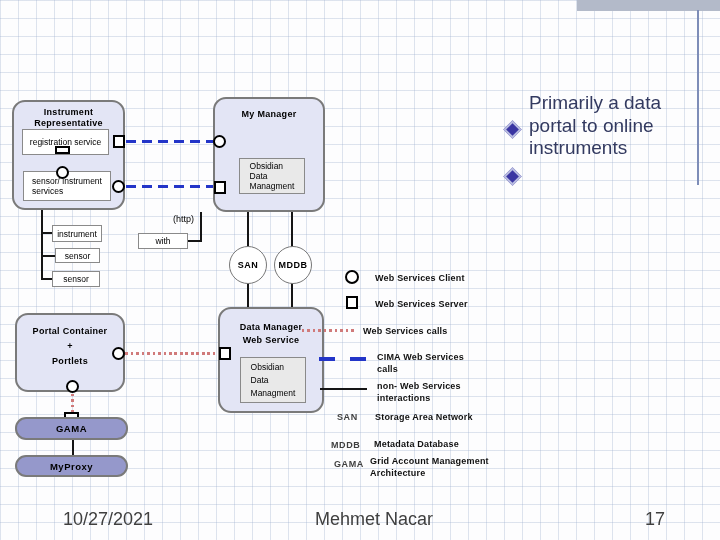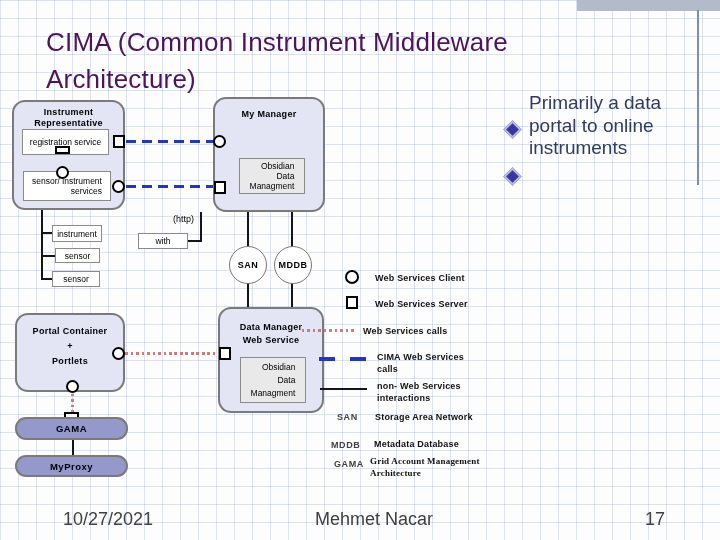--- a/index.html
+++ b/index.html
@@ -25,21 +25,21 @@
            transform:rotate(45deg); margin:7px 10px 0 1px;}
   .bullet-text{font-size:19px; line-height:22.5px; color:#333a60; width:166px;}
   
   .footer-text{position:absolute; top:509px; font-size:18px; color:#3f3f3f;}
   
   .node{position:absolute; background:#e3e5f5; border:2px solid #7a7a7a; border-radius:13px; box-sizing:border-box;}
   .node-title{position:absolute; left:0; width:100%; text-align:center;
               font-size:9px; line-height:11px; font-weight:bold; color:#000;
               letter-spacing:0.3px; white-space:pre-line;}
   .inner-box{position:absolute; background:#fff; border:1px solid #8a8a8a; box-sizing:border-box;
-             display:flex; align-items:center; justify-content:center; text-align:right;
+             display:flex; align-items:center; justify-content:center; text-align:left;
              font-size:8.5px; line-height:10px; color:#000; white-space:pre-line;}
   .gray-box{background:#e9e9e9;}
   .pill{position:absolute; background:#9598cb; border:2px solid #7a7a7a; border-radius:11px; box-sizing:border-box;
         display:flex; align-items:center; justify-content:center;
         font-size:9.5px; font-weight:bold; color:#000; letter-spacing:0.5px;}
   .circle-node{position:absolute; background:#fff; border:1.5px solid #777; border-radius:50%; box-sizing:border-box;
         display:flex; align-items:center; justify-content:center; font-size:9px; font-weight:bold; letter-spacing:0.5px;}
   .ws-circle{position:absolute; width:13px; height:13px; border:2.5px solid #000; border-radius:50%; background:#fff; box-sizing:border-box;}
   .ws-square{position:absolute; width:12px; height:13px; border:2.5px solid #000; background:#fff; box-sizing:border-box;}
   .ws-rect{position:absolute; width:15px; height:8px; border:2px solid #000; background:#fff; box-sizing:border-box;}
@@ -60,21 +60,20 @@
   .leg-key{color:#3f3f3f; letter-spacing:0.6px;}
 </style>
 </head>
 <body>
 
 <div id="slide">
 
   <div class="top-band"></div>
   <div class="right-vline"></div>
 
-  <h1 class="title" style="margin:0;">CIMA (Common Instrument Middleware Architecture)</h1>
 
   <div>
 
     <div class="vline" style="left:41px; top:205px; height:75px;"></div>
     <div class="hline thin" style="left:42px; top:232px; width:11px;"></div>
     <div class="hline thin" style="left:42px; top:255px; width:14px;"></div>
     <div class="hline thin" style="left:42px; top:278px; width:11px;"></div>
     <div class="hline" style="left:188px; top:240px; width:14px;"></div>
     <div class="vline" style="left:200px; top:212px; height:30px;"></div>
     <div class="vline" style="left:247px; top:212px; height:95px;"></div>
@@ -158,21 +157,21 @@
       <div class="leg" style="left:377px; top:380px;">non- Web Services
 interactions</div>
 
       <div class="leg leg-key" style="left:337px; top:411px;">SAN</div>
       <div class="leg" style="left:375px; top:411px;">Storage Area Network</div>
 
       <div class="leg leg-key" style="left:331px; top:439px;">MDDB</div>
       <div class="leg" style="left:374px; top:438px;">Metadata Database</div>
 
       <div class="leg leg-key" style="left:334px; top:458px;">GAMA</div>
-      <div class="leg" style="left:370px; top:455px;font-family:Liberation Serif, serif;">Grid Account Management
+      <div class="leg" style="left:370px; top:455px;">Grid Account Management
 Architecture</div>
     </div>
   </div>
 
   <div class="bullets">
     <div class="bullet">
       <span class="diamond"></span>
       <span class="bullet-text">Primarily a data portal to online instruments</span>
     </div>
     <div class="bullet">

